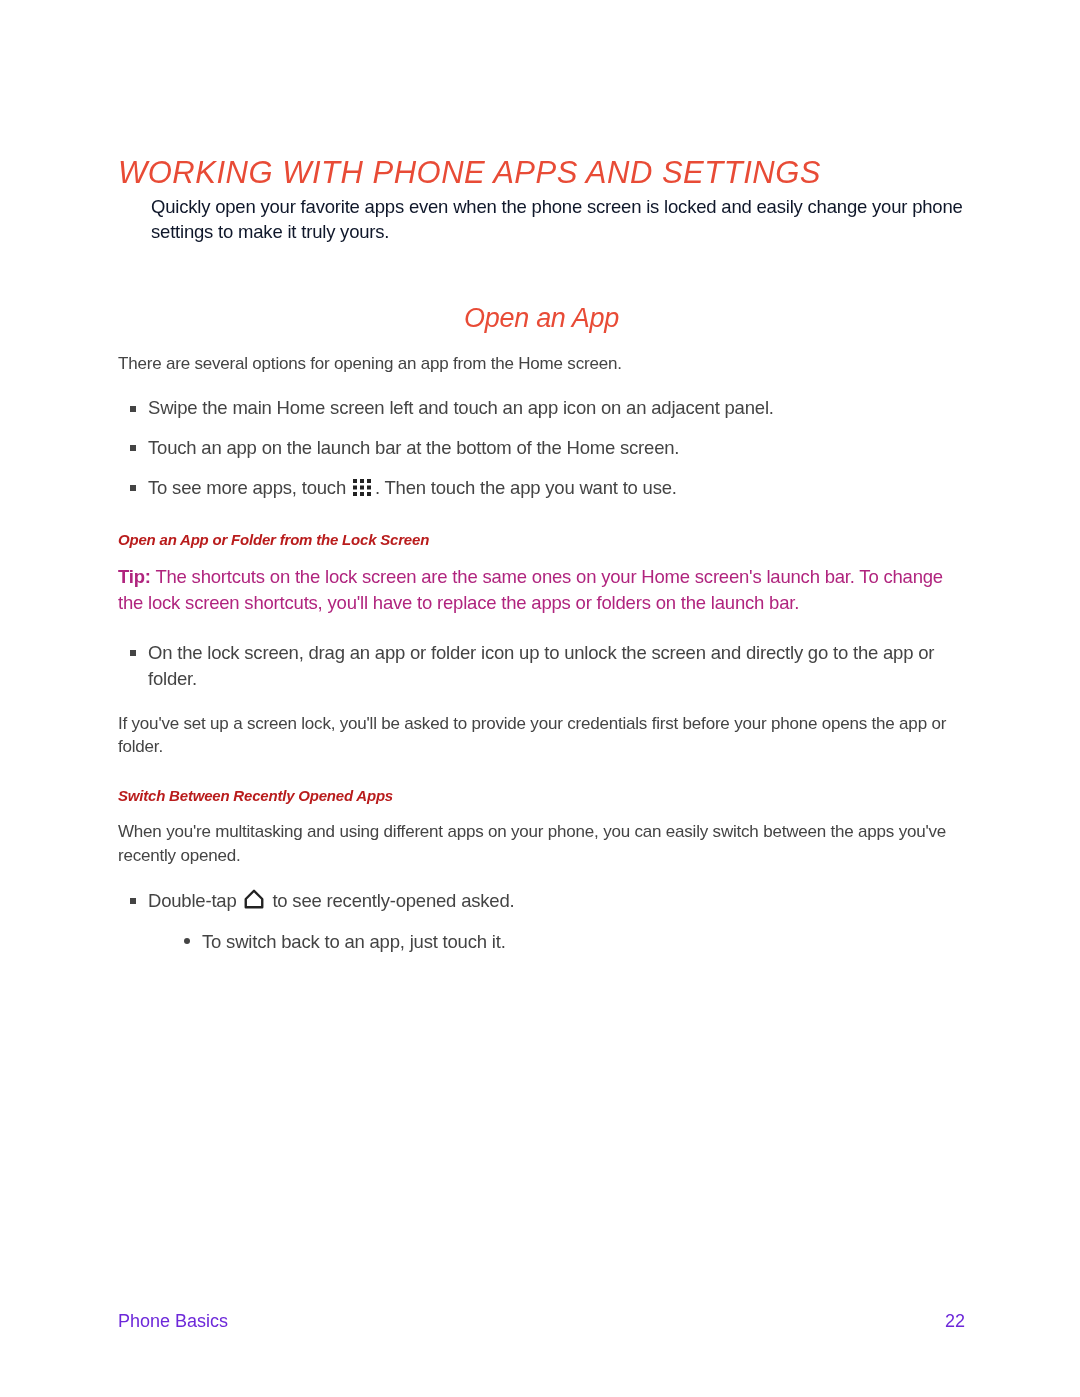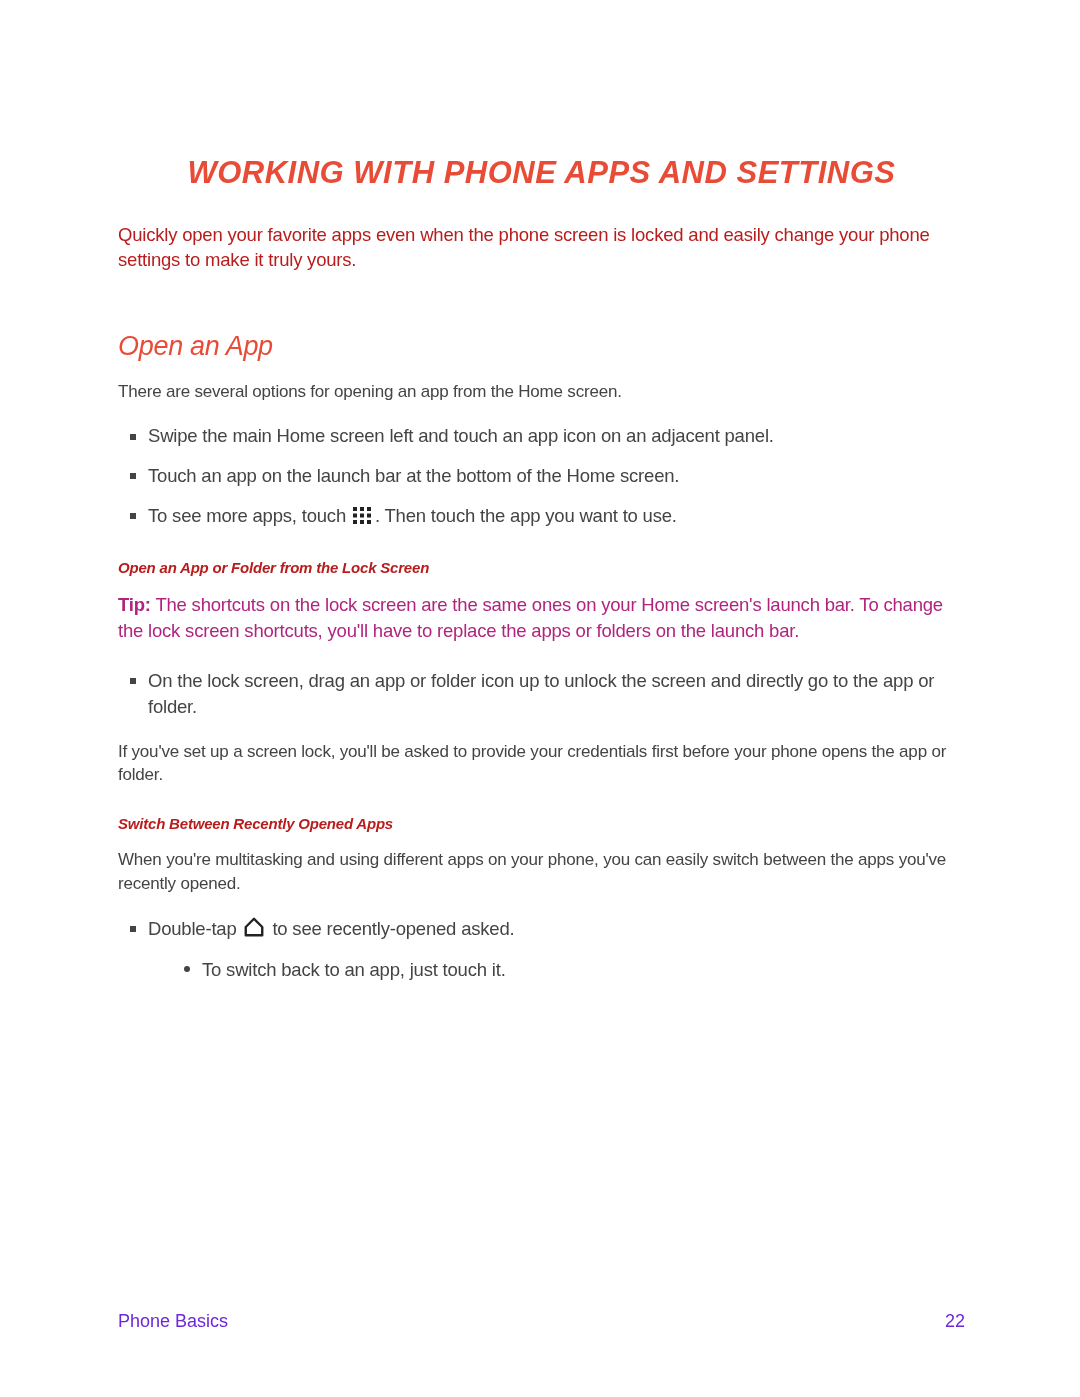--- a/index.html
+++ b/index.html
@@ -7,43 +7,44 @@
   body {
     font-family: "Helvetica Neue", Helvetica, Arial, sans-serif;
     color: #444;
     position: relative;
   }
   .page {
     padding: 155px 115px 0 118px;
   }
   .h1 {
     font-size: 31px;
-    font-weight: 700;
+    font-weight: 400;
     font-style: italic;
     letter-spacing: 0.5px;
     color: #e84b36;
     text-transform: uppercase;
-    margin-bottom: 32px;
+    margin-bottom: 4px;
     line-height: 1.15;
-    text-align: center;
   }
   .intro {
     font-size: 18.5px;
     line-height: 1.35;
-    color: #b91c1c;
+    color: #0f172a;
     letter-spacing: -0.2px;
     margin-bottom: 58px;
+    margin-left: 33px;
   }
   .h2 {
     font-size: 27px;
     font-style: italic;
     font-weight: 400;
     color: #e84b36;
     margin-bottom: 18px;
     letter-spacing: -0.3px;
+    text-align: center;
   }
   .para {
     font-size: 17px;
     line-height: 1.4;
     color: #444;
     letter-spacing: -0.2px;
     margin-bottom: 20px;
   }
   ul.sq {
     list-style: none;

